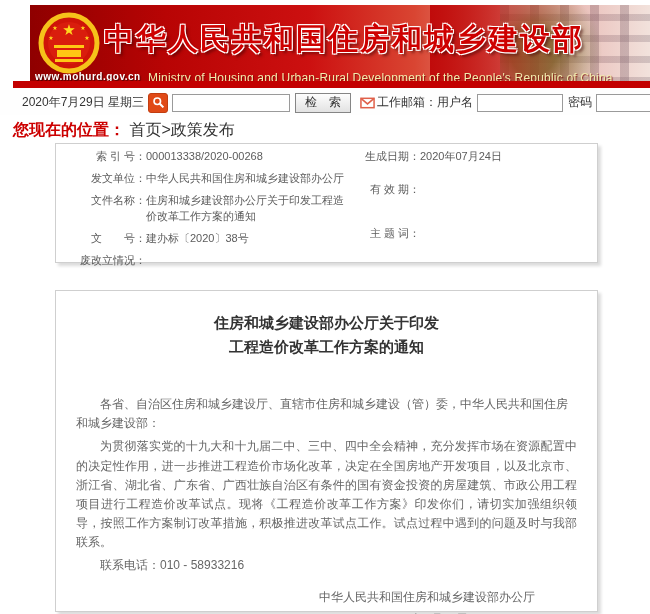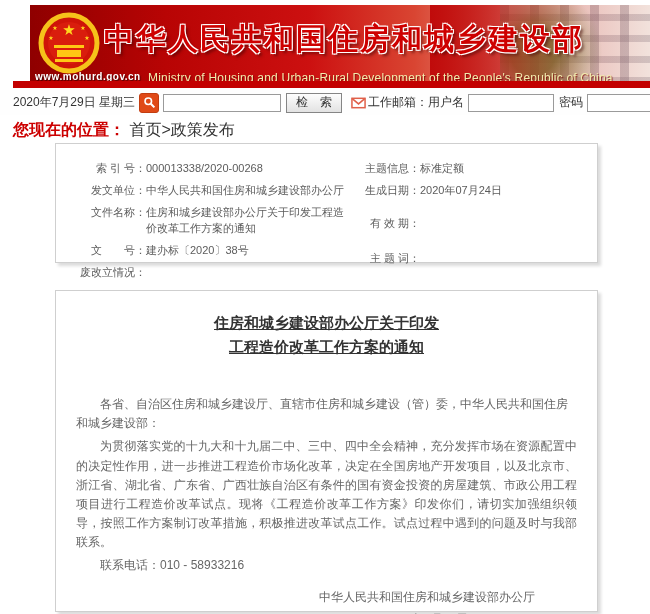--- a/index.html
+++ b/index.html
@@ -48,21 +48,21 @@
     margin-top:8px;
   }
   .banner-strip {
     position:absolute; left:13px; top:81px; width:637px; height:7px;
     background:#c30000;
   }
 
   
   .toolbar {
     position:absolute; left:0; top:90px; width:650px; height:25px;
-    display:flex; align-items:center; padding:0 8px 0 13px;
+    display:flex; align-items:center; padding:0 8px 0 22px;
     white-space:nowrap; font-size:12px; color:#333; background:#fefefe;
   }
   .tb-date { margin-right:4px; }
   .icon-search-btn {
     width:20px; height:20px; background:#e04a17; border-radius:3px;
     display:flex; align-items:center; justify-content:center;
     margin-right:4px; flex-shrink:0; border:1px solid #c23d10;
   }
   .tb-input {
     height:18px; border:1px solid #9a9a9a; background:#fff;
@@ -84,35 +84,35 @@
   .crumb-prefix { color:#cc0000; font-weight:bold; }
   .crumb-path { color:#333; }
 
   
   .panel {
     position:absolute; left:55px; width:543px; background:#fff;
     border:1px solid #cfcfcf; box-shadow:3px 3px 3px rgba(0,0,0,.14);
   }
 
   
-  .meta-box { top:143px; height:120px; padding:17px 0 0 0; display:flex; font-size:11px; color:#5c5c5c; }
+  .meta-box { top:143px; height:120px; padding:5px 0 0 0; display:flex; font-size:11px; color:#5c5c5c; }
   .meta-left { width:298px; padding-left:12px; }
   .meta-right { flex:1; }
   .meta-row { display:flex; margin-bottom:6px; line-height:1.45; }
   .meta-label { width:78px; text-align:right; flex-shrink:0; }
   .meta-label-r { width:66px; text-align:right; flex-shrink:0; }
   .meta-value { max-width:208px; }
   .mr-gap1 { margin-bottom:17px; }
-  .mr-gap2 { margin-bottom:19px; }
+  .mr-gap2 { margin-bottom:28px; }
 
   
   .doc-box { top:290px; height:322px; padding:16px 20px 0 20px; font-size:12px; color:#666; }
   .doc-title {
     text-align:center; font-weight:bold; color:#333;
-    font-size:15px; line-height:1.6; margin-top:4px;text-decoration:underline;
+    font-size:15px; line-height:1.6; margin-top:4px;
   }
   .doc-addressee { margin-top:36px; text-indent:2em; line-height:1.6; }
   .doc-body { margin-top:4px; text-indent:2em; line-height:1.6; text-align:justify; }
   .doc-contact { margin-top:4px; text-indent:2em; }
   .doc-signature { margin:12px 42px 0 auto; width:max-content; text-align:center; line-height:1.9; }
 </style>
 </head>
 <body>
 
 <div class="banner">
@@ -185,24 +185,20 @@
     <div class="meta-row">
       <span class="meta-label">文　　号：</span>
       <span class="meta-value">建办标〔2020〕38号</span>
     </div>
     <div class="meta-row">
       <span class="meta-label">废改立情况：</span>
       <span class="meta-value"></span>
     </div>
   </div>
   <div class="meta-right">
-    <div class="meta-row">
-      <span class="meta-label-r">主题信息：</span>
-      <span class="meta-value">标准定额</span>
-    </div>
     <div class="meta-row mr-gap1">
       <span class="meta-label-r">生成日期：</span>
       <span class="meta-value">2020年07月24日</span>
     </div>
     <div class="meta-row mr-gap2">
       <span class="meta-label-r">有 效 期：</span>
       <span class="meta-value"></span>
     </div>
     <div class="meta-row">
       <span class="meta-label-r">主 题 词：</span>

